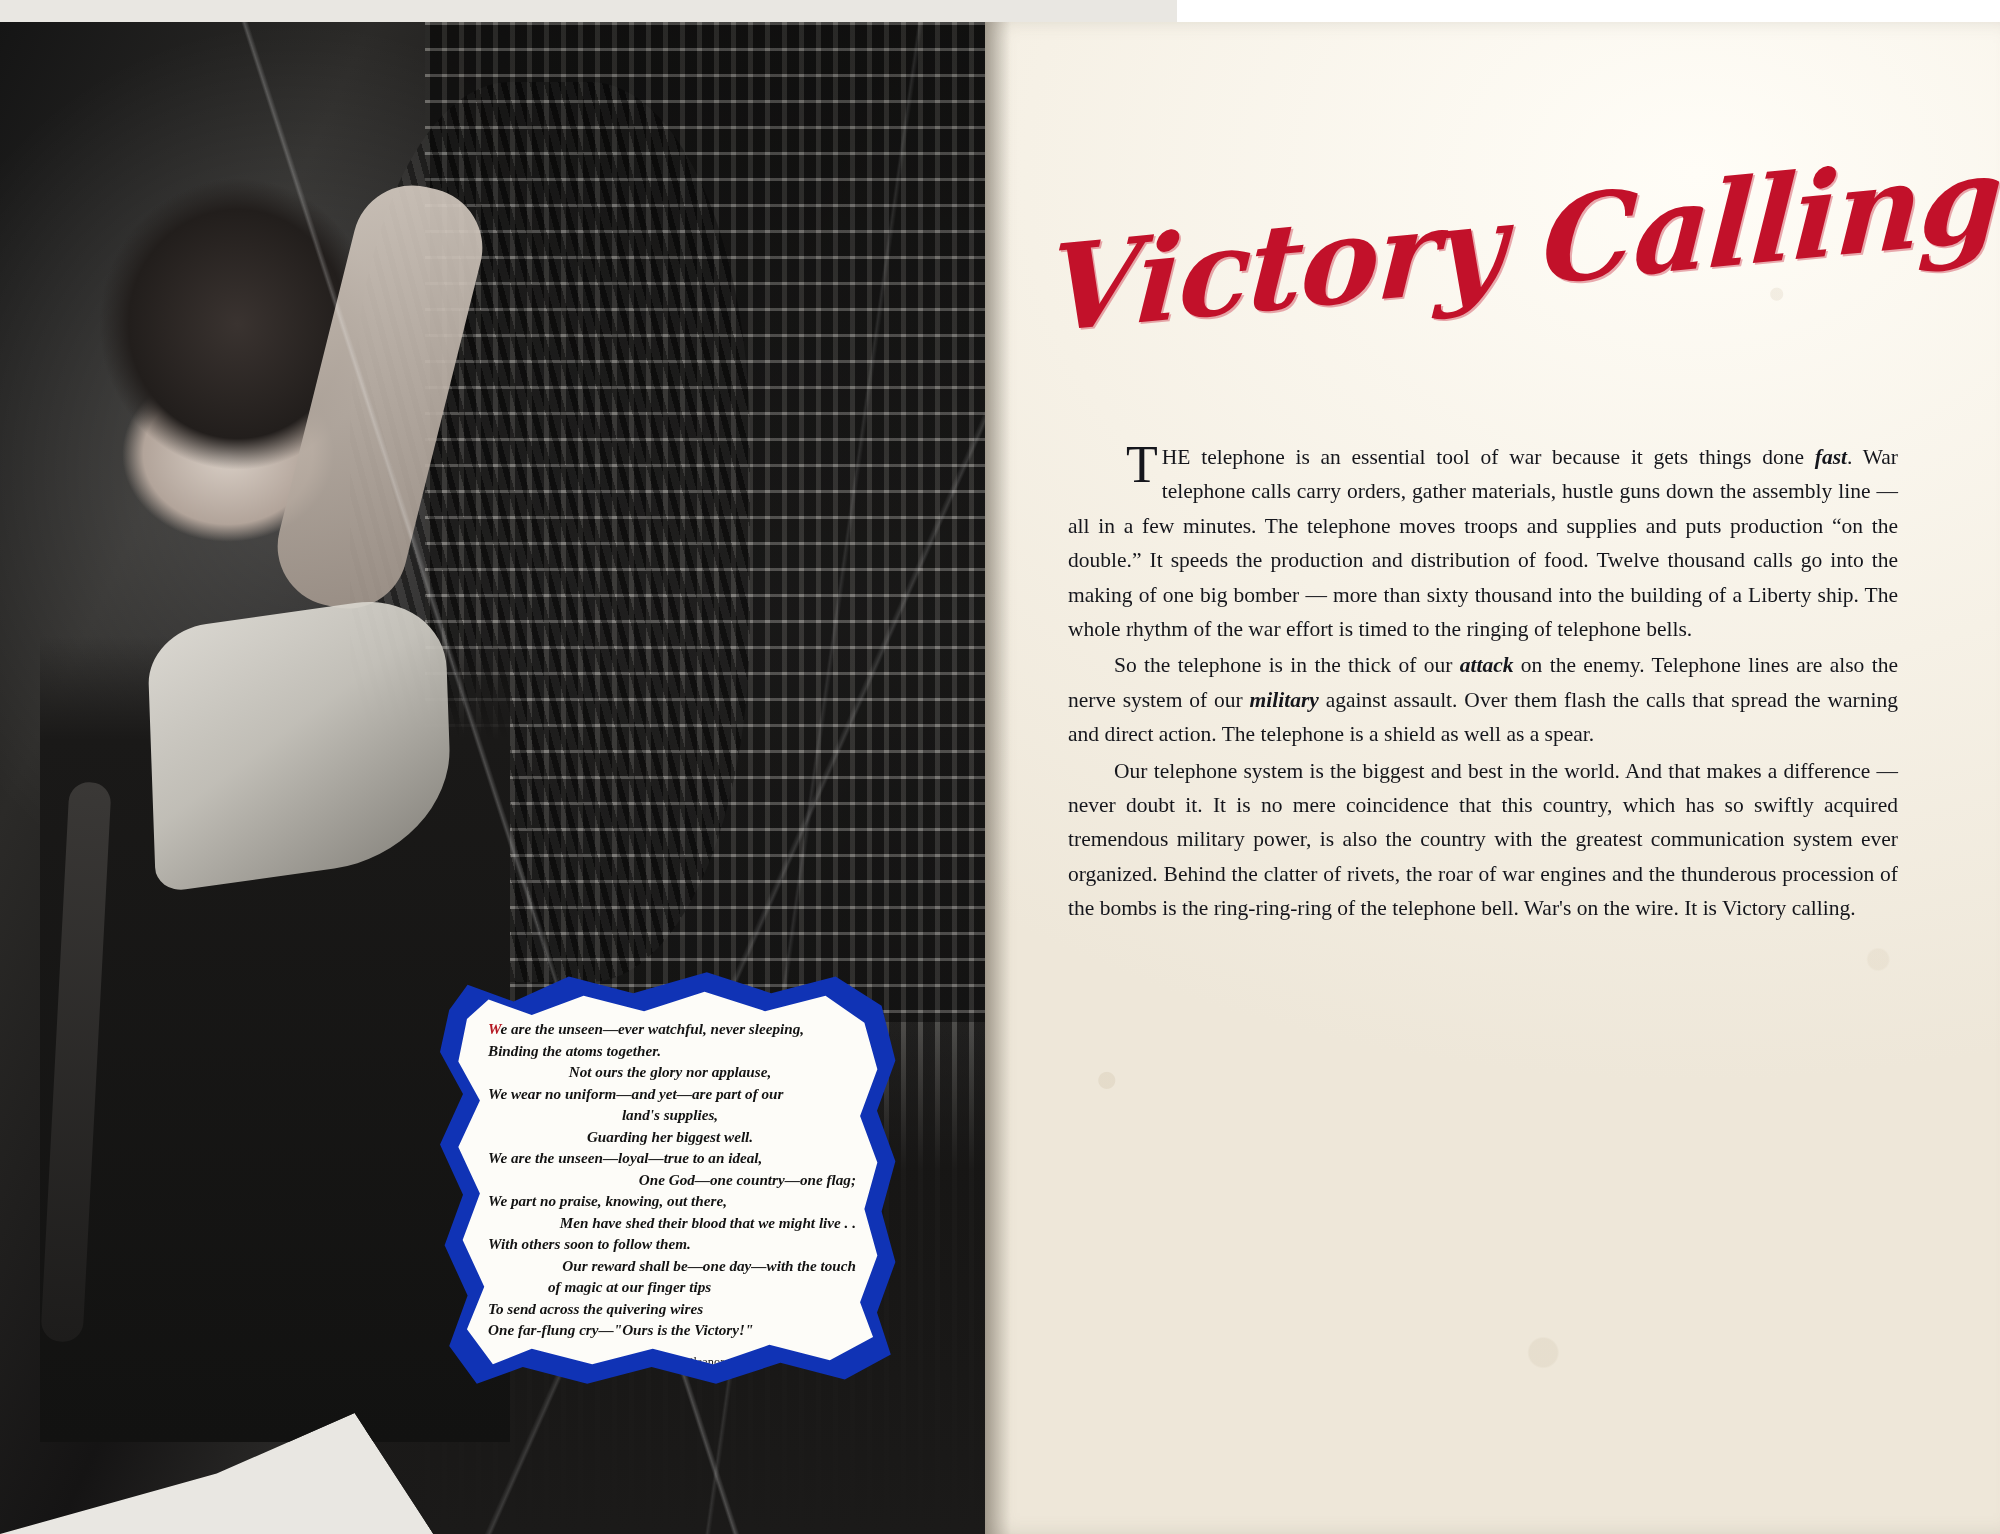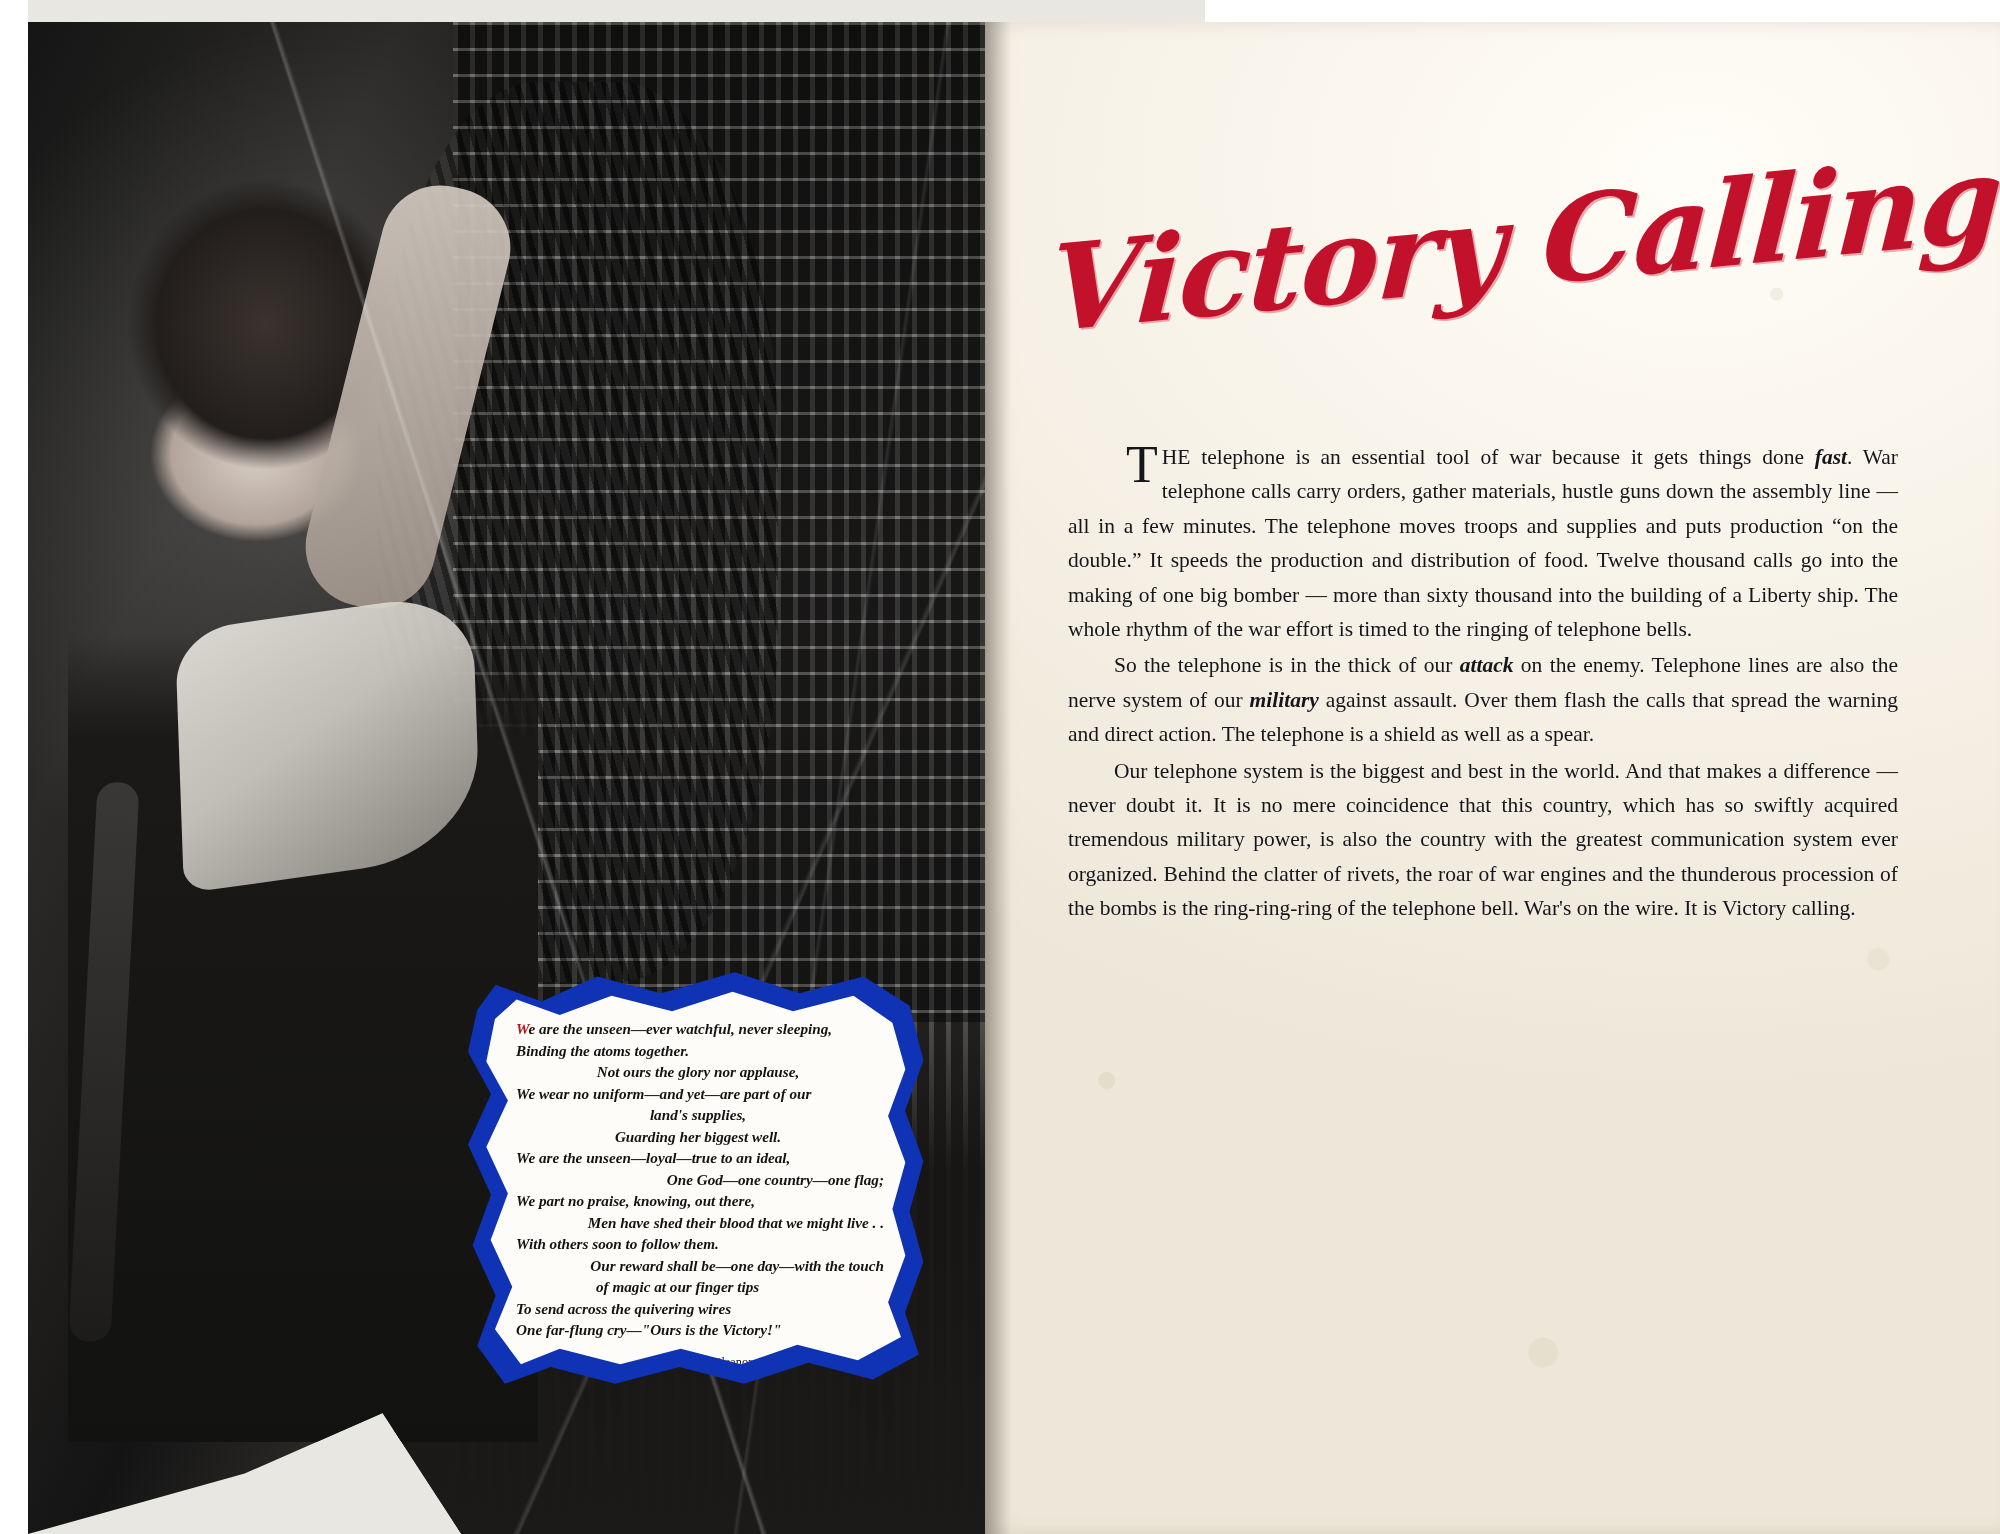--- a/index.html
+++ b/index.html
@@ -22,21 +22,20 @@
 
   
   .left-page {
     position: absolute;
     left: 0;
     top: 0;
     width: 1177px;
     height: 1534px;
     overflow: hidden;
     background: #e9e7e2;
-    margin-left: 28px;
   }
   .photo {
     position: absolute;
     left: 0;
     top: 22px;
     width: 985px;
     height: 1512px;
     background:
       
       radial-gradient(ellipse 70% 50% at 30% 30%, rgba(255,255,255,0.18), rgba(0,0,0,0) 60%),
@@ -178,21 +177,21 @@
     font-weight: 700;
     font-size: 15.2px;
     line-height: 21.5px;
     color: #131313;
     text-align: center;
     margin-top: 8px;
   }
   .poem-lines div { white-space: nowrap; }
   .poem-lines div.l-left { text-align: left; padding-left: 4px; }
   .poem-lines div.l-ind { text-align: right; padding-left: 34px; }
-  .poem-lines div.l-ind2 { text-align: left; padding-left: 84px; }
+  .poem-lines div.l-ind2 { text-align: left; padding-left: 64px; }
   .poem-credit {
     margin-top: 14px;
     font-family: "Liberation Serif", serif;
     font-size: 12.4px;
     line-height: 15px;
     color: #131313;
     text-align: center;
     padding-left: 90px;
   }
   .drop-cap-red {

